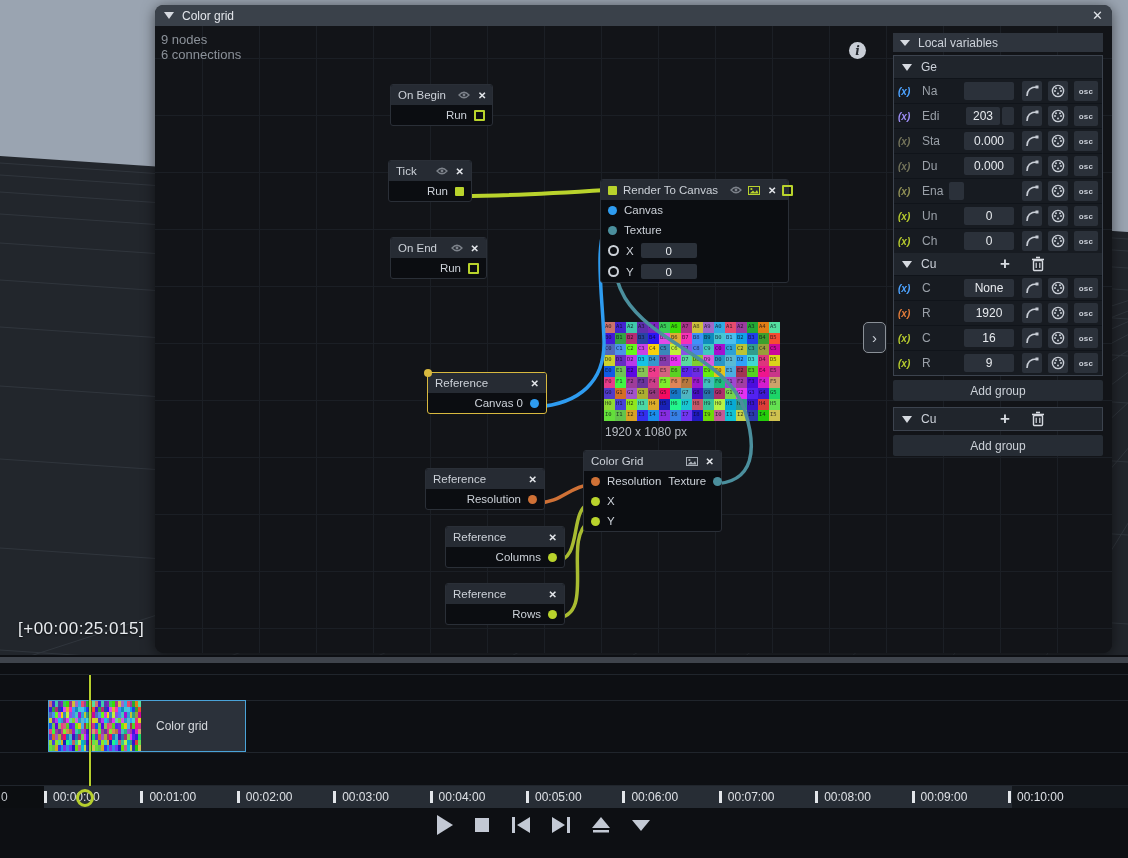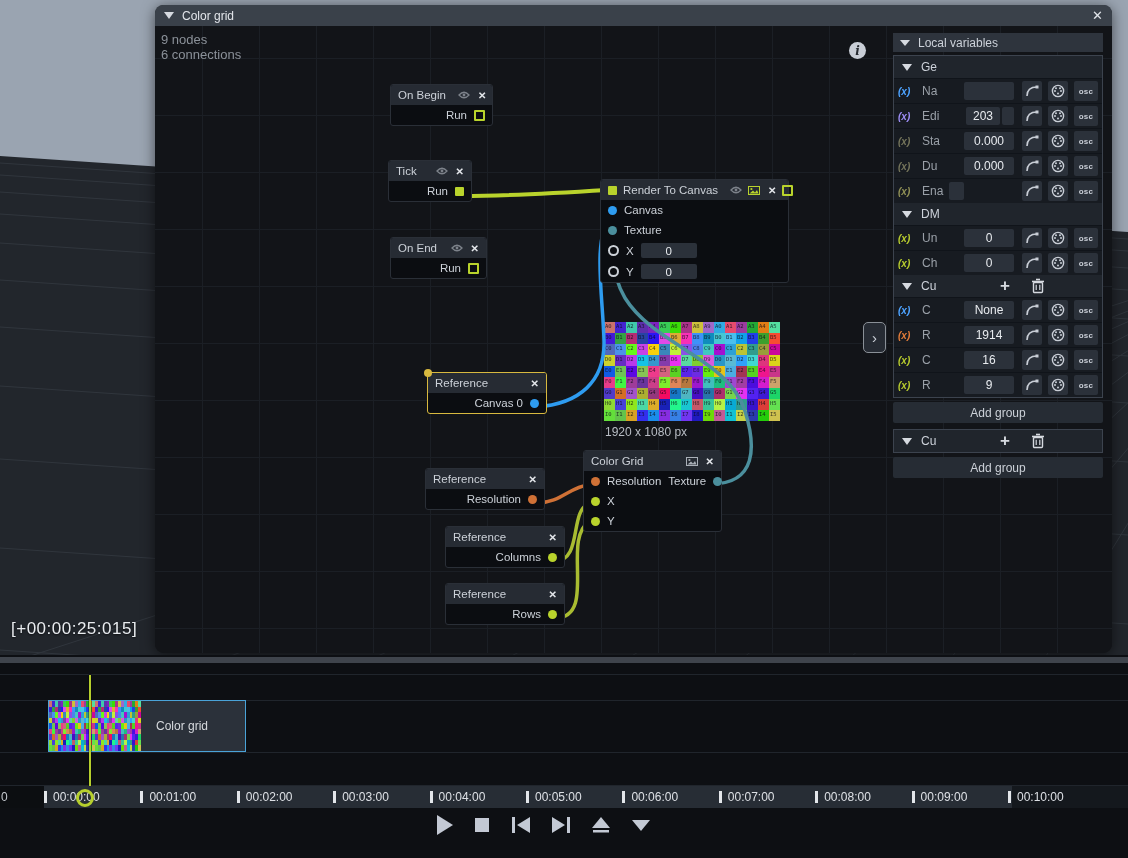--- a/index.html
+++ b/index.html
@@ -4,21 +4,21 @@
 <style>
   html,body{margin:0;padding:0;}
   body{
     width:1128px;height:858px;position:relative;overflow:hidden;
     background:#0b0d10;font-family:"Liberation Sans",sans-serif;
     -webkit-font-smoothing:antialiased;
   }
   
   #viewport{position:absolute;left:0;top:0;width:1128px;height:660px;}
   #timecode{
-    position:absolute;left:11px;top:619px;z-index:3;
+    position:absolute;left:18px;top:619px;z-index:3;
     font-size:17px;color:#e9ecf0;letter-spacing:.5px;
     text-shadow:0 1px 2px rgba(0,0,0,.6);
   }
   
   #panel{
     position:absolute;left:155px;top:5px;width:957px;height:648px;
     background:#131519;border-radius:9px;z-index:2;
     box-shadow:0 2px 14px rgba(0,0,0,.55);
   }
   #titlebar{
@@ -911,24 +911,20 @@
                 <circle cx="7" cy="7" r="5.6" fill="none" stroke="#c9ced6" stroke-width="1.4"></circle>
                 <circle cx="4" cy="7" r="1" fill="#c9ced6"></circle>
                 <circle cx="10" cy="7" r="1" fill="#c9ced6"></circle>
                 <circle cx="5" cy="4.2" r="1" fill="#c9ced6"></circle>
                 <circle cx="9" cy="4.2" r="1" fill="#c9ced6"></circle>
                 <circle cx="7" cy="9.6" r="1" fill="#c9ced6"></circle>
               </svg>
             </span>
             <span class="v-btn osc">osc</span>
           </div>
-          <div class="grp-head">
-            <span class="tri-down"></span>
-            <span>DM</span>
-          </div>
           <div class="v-row">
             <span class="v-badge" style="color: rgb(181, 201, 46);">(x)</span>
             <span class="v-label">Un</span>
             <span class="v-vals">
               <span class="v-field">0</span>
             </span>
             <span class="v-btn">
               <svg width="14" height="14" viewBox="0 0 14 14">
                 <path d="M2,12 C2,5 6,3 12,3" fill="none" stroke="#c9ced6" stroke-width="1.6"></path>
                 <rect x="10.5" y="1.5" width="3" height="3" fill="#c9ced6"></rect>
@@ -1003,21 +999,21 @@
                 <circle cx="9" cy="4.2" r="1" fill="#c9ced6"></circle>
                 <circle cx="7" cy="9.6" r="1" fill="#c9ced6"></circle>
               </svg>
             </span>
             <span class="v-btn osc">osc</span>
           </div>
           <div class="v-row">
             <span class="v-badge" style="color: rgb(224, 123, 57);">(x)</span>
             <span class="v-label">R</span>
             <span class="v-vals">
-              <span class="v-field">1914</span>
+              <span class="v-field">1920</span>
             </span>
             <span class="v-btn">
               <svg width="14" height="14" viewBox="0 0 14 14">
                 <path d="M2,12 C2,5 6,3 12,3" fill="none" stroke="#c9ced6" stroke-width="1.6"></path>
                 <rect x="10.5" y="1.5" width="3" height="3" fill="#c9ced6"></rect>
               </svg>
             </span>
             <span class="v-btn">
               <svg width="14" height="14" viewBox="0 0 14 14">
                 <circle cx="7" cy="7" r="5.6" fill="none" stroke="#c9ced6" stroke-width="1.4"></circle>

